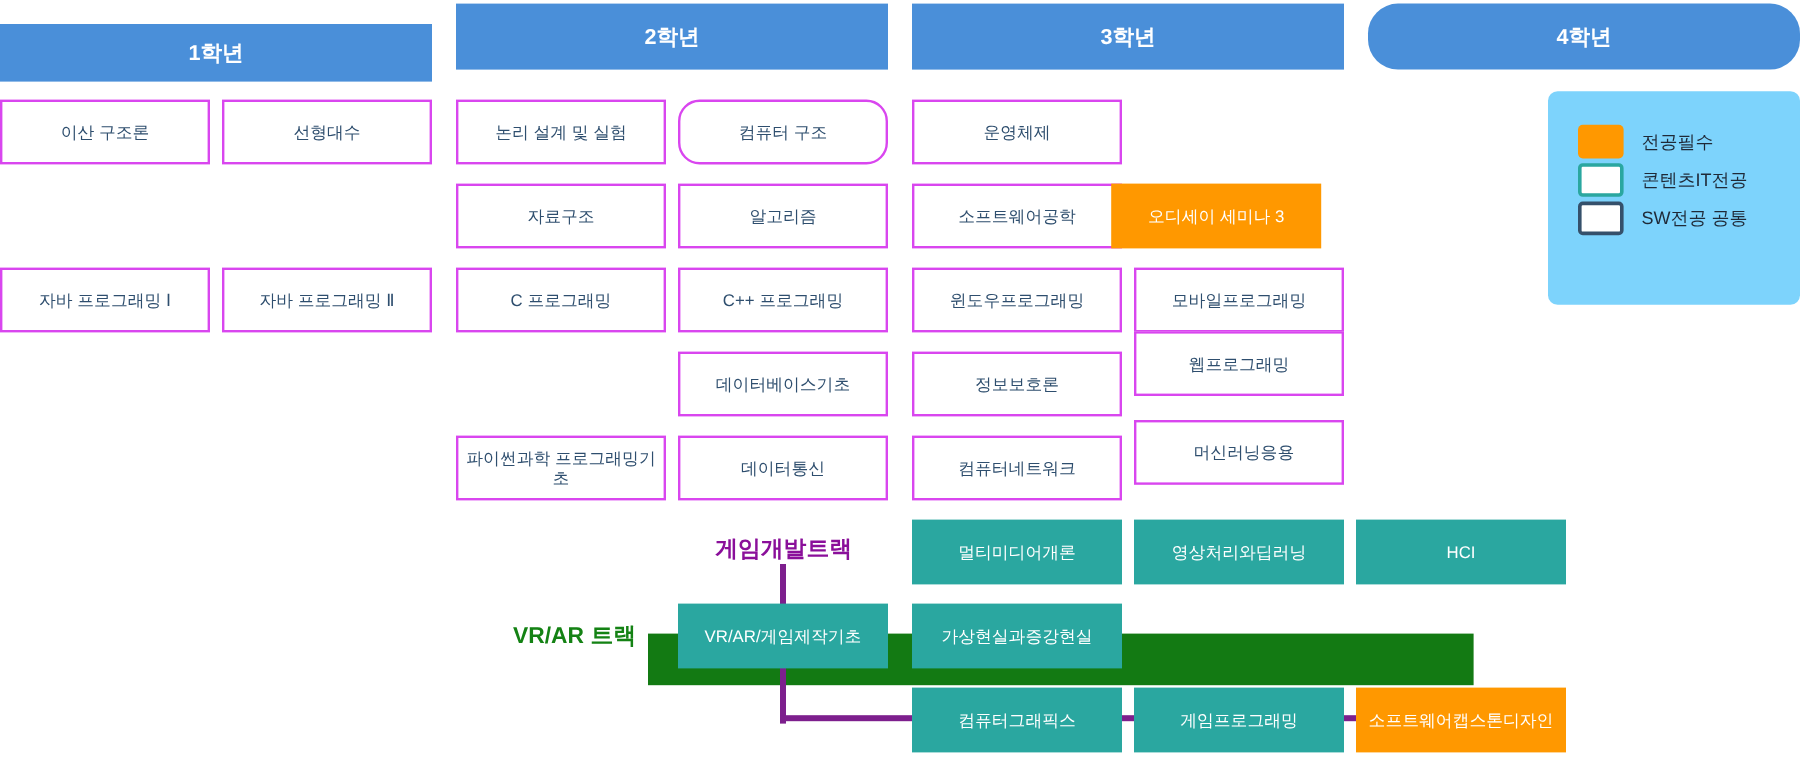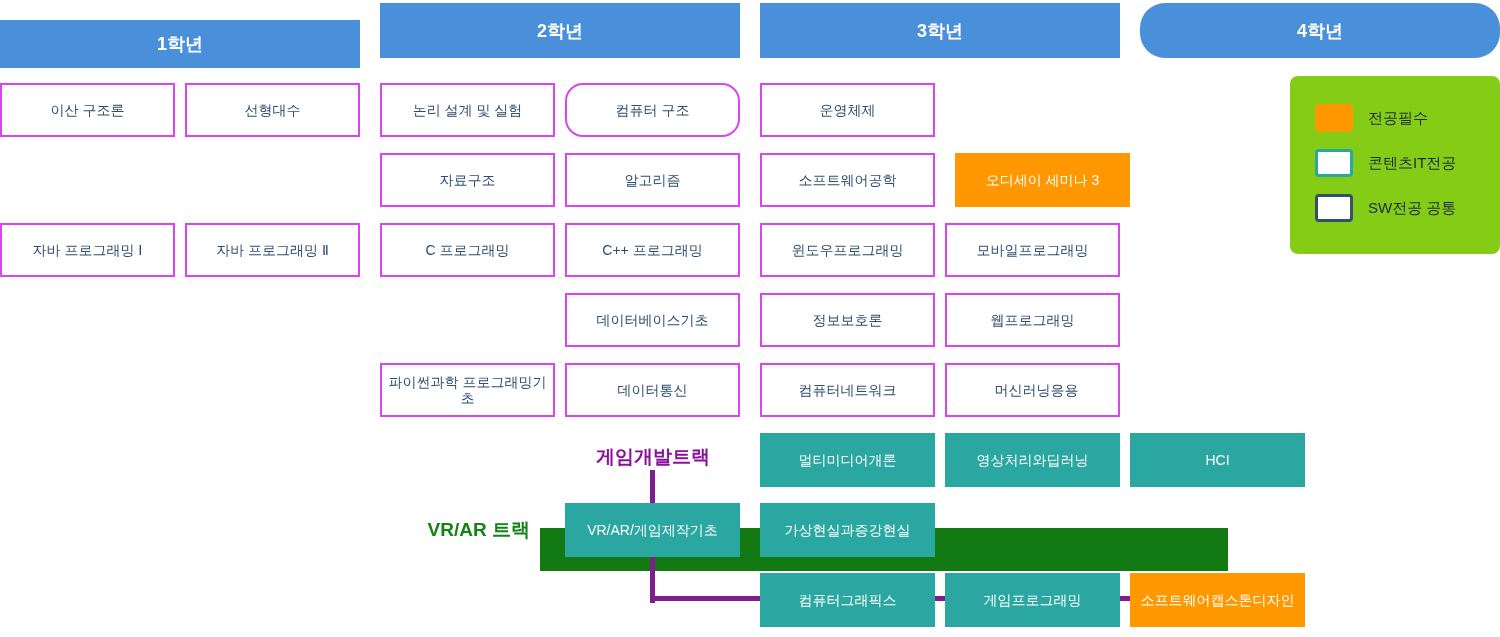--- a/index.html
+++ b/index.html
@@ -35,23 +35,23 @@
     position: absolute; left: 650px; top: 596px; width: 483px; height: 5px;
     background: #7d1f8d; z-index: 2;
   }
 
   .track-label { position: absolute; font-weight: bold; font-size: 19px; z-index: 4; }
   .track-label.game { left: 565px; top: 444px; width: 176px; text-align: center; color: #8a0f9a; }
   .track-label.vrar { left: 370px; top: 517px; width: 160px; text-align: right; color: #148214; }
 
   .legend {
     position: absolute; left: 1290px; top: 76px; width: 210px; height: 178px;
-    background: #84cc16; border-radius: 8px;
+    background: #7dd3fc; border-radius: 8px;
     padding: 28px 0 0 25px; z-index: 5;
-    display: flex; flex-direction: column; gap: 17px;
+    display: flex; flex-direction: column; gap: 4px;
   }
   .legend-row { display: flex; align-items: center; gap: 15px; }
   .swatch { width: 38px; height: 28px; border-radius: 4px; flex: 0 0 auto; }
   .swatch.required { background: #ff9800; }
   .swatch.contents { background: #ffffff; border: 3px solid #2aa7a0; }
   .swatch.common   { background: #ffffff; border: 3px solid #35506b; }
   .legend-label { font-size: 15px; color: #1f2937; }
 </style>
 </head>
 <body>
@@ -76,27 +76,27 @@
       <div class="course common" style="left: 565px; top: 83px; border-radius: 18px;">컴퓨터 구조</div>
       <div class="course common" style="left: 380px; top: 153px;">자료구조</div>
       <div class="course common" style="left: 565px; top: 153px;">알고리즘</div>
       <div class="course common" style="left: 380px; top: 223px;">C 프로그래밍</div>
       <div class="course common" style="left: 565px; top: 223px;">C++ 프로그래밍</div>
       <div class="course common" style="left: 565px; top: 293px;">데이터베이스기초</div>
       <div class="course common" style="left: 380px; top: 363px;">파이썬과학 프로그래밍기초</div>
       <div class="course common" style="left: 565px; top: 363px;">데이터통신</div>
       <div class="course common" style="left: 760px; top: 83px;">운영체제</div>
       <div class="course common" style="left: 760px; top: 153px;">소프트웨어공학</div>
-      <div class="course required" style="left: 955px; top: 153px;">오디세이 세미나 3</div>
+      <div class="course required" style="left: 926px; top: 153px;">오디세이 세미나 3</div>
       <div class="course common" style="left: 760px; top: 223px;">윈도우프로그래밍</div>
       <div class="course common" style="left: 945px; top: 223px;">모바일프로그래밍</div>
       <div class="course common" style="left: 760px; top: 293px;">정보보호론</div>
-      <div class="course common" style="left: 945px; top: 293px;">웹프로그래밍</div>
+      <div class="course common" style="left: 945px; top: 276px;">웹프로그래밍</div>
       <div class="course common" style="left: 760px; top: 363px;">컴퓨터네트워크</div>
-      <div class="course common" style="left: 945px; top: 363px; padding-left: 12px;">머신러닝응용</div>
+      <div class="course common" style="left: 945px; top: 350px; padding-left: 12px;">머신러닝응용</div>
       <div class="course contents" style="left: 760px; top: 433px;">멀티미디어개론</div>
       <div class="course contents" style="left: 945px; top: 433px;">영상처리와딥러닝</div>
       <div class="course contents" style="left: 1130px; top: 433px;">HCI</div>
       <div class="course contents" style="left: 565px; top: 503px;">VR/AR/게임제작기초</div>
       <div class="course contents" style="left: 760px; top: 503px;">가상현실과증강현실</div>
       <div class="course contents" style="left: 760px; top: 573px;">컴퓨터그래픽스</div>
       <div class="course contents" style="left: 945px; top: 573px;">게임프로그래밍</div>
       <div class="course required" style="left: 1130px; top: 573px;">소프트웨어캡스톤디자인</div>
     </div>
 

